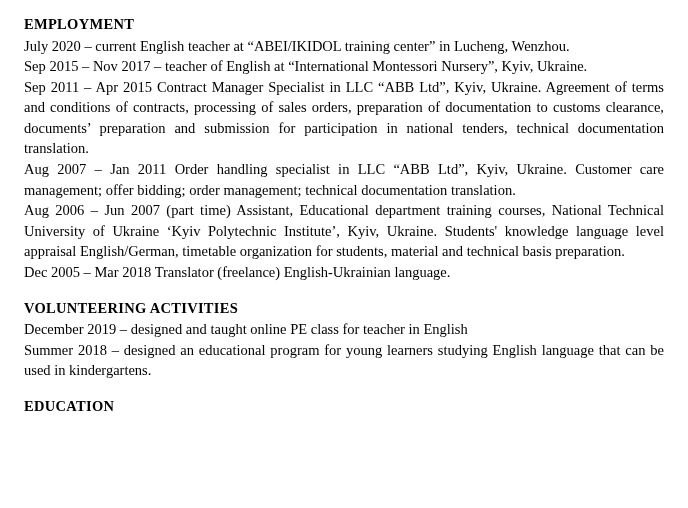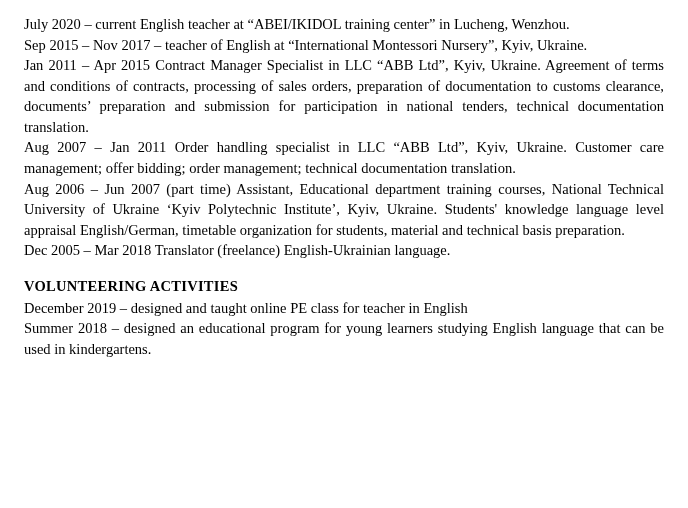--- a/index.html
+++ b/index.html
@@ -44,27 +44,28 @@
   .block {
     margin-bottom: 0;
   }
 </style>
 </head>
 <body>
 
 <div class="page">
 
   <div class="block">
+    <div class="section-heading">EMPLOYMENT</div>
 
     <p class="entry"><b>July 2020 – current</b><span> English teacher at “ABEI/IKIDOL training center” in Lucheng, Wenzhou.</span></p>
 
 
     <p class="entry"><b>Sep 2015 – Nov 2017</b><span> – teacher of English at “International Montessori Nursery”, Kyiv, Ukraine.</span></p>
 
-    <p class="entry"><b>Jan 2011 – Apr 2015</b><span> Contract Manager Specialist in LLC “ABB Ltd”, Kyiv, Ukraine. Agreement of terms and conditions of contracts, processing of sales orders, preparation of documentation to customs clearance, documents’ preparation and submission for participation in national tenders, technical documentation translation.</span></p>
+    <p class="entry"><b>Sep 2011 – Apr 2015</b><span> Contract Manager Specialist in LLC “ABB Ltd”, Kyiv, Ukraine. Agreement of terms and conditions of contracts, processing of sales orders, preparation of documentation to customs clearance, documents’ preparation and submission for participation in national tenders, technical documentation translation.</span></p>
 
     <p class="entry"><b>Aug 2007 – Jan 2011</b><span> Order handling specialist in LLC “ABB Ltd”, Kyiv, Ukraine. Customer care management; offer bidding; order management; technical documentation translation.</span></p>
 
     <p class="entry"><b>Aug 2006 – Jun 2007</b><span> (part time) Assistant, Educational department training courses, National Technical University of Ukraine ‘Kyiv Polytechnic Institute’, Kyiv, Ukraine. Students' knowledge language level appraisal English/German, timetable organization for students, material and technical basis preparation.</span></p>
 
     <p class="entry"><b>Dec 2005 – Mar 2018</b><span> Translator (freelance) English-Ukrainian language.</span></p>
   </div>
 
   <div class="spacer"></div>
 
@@ -72,14 +73,17 @@
     <div class="section-heading">VOLUNTEERING  ACTIVITIES</div>
 
 
     <p class="entry"><b>December 2019</b><span> – designed and taught online PE class for teacher in English</span></p>
 
     <p class="entry"><b>Summer 2018</b><span> – designed an educational program for young learners studying English language that can be used in kindergartens.</span></p>
   </div>
 
   <div class="spacer"></div>
 
+  <div class="block">
+    <div class="section-heading">EDUCATION</div>
+  </div>
 
 </div>
 
 </body></html>

